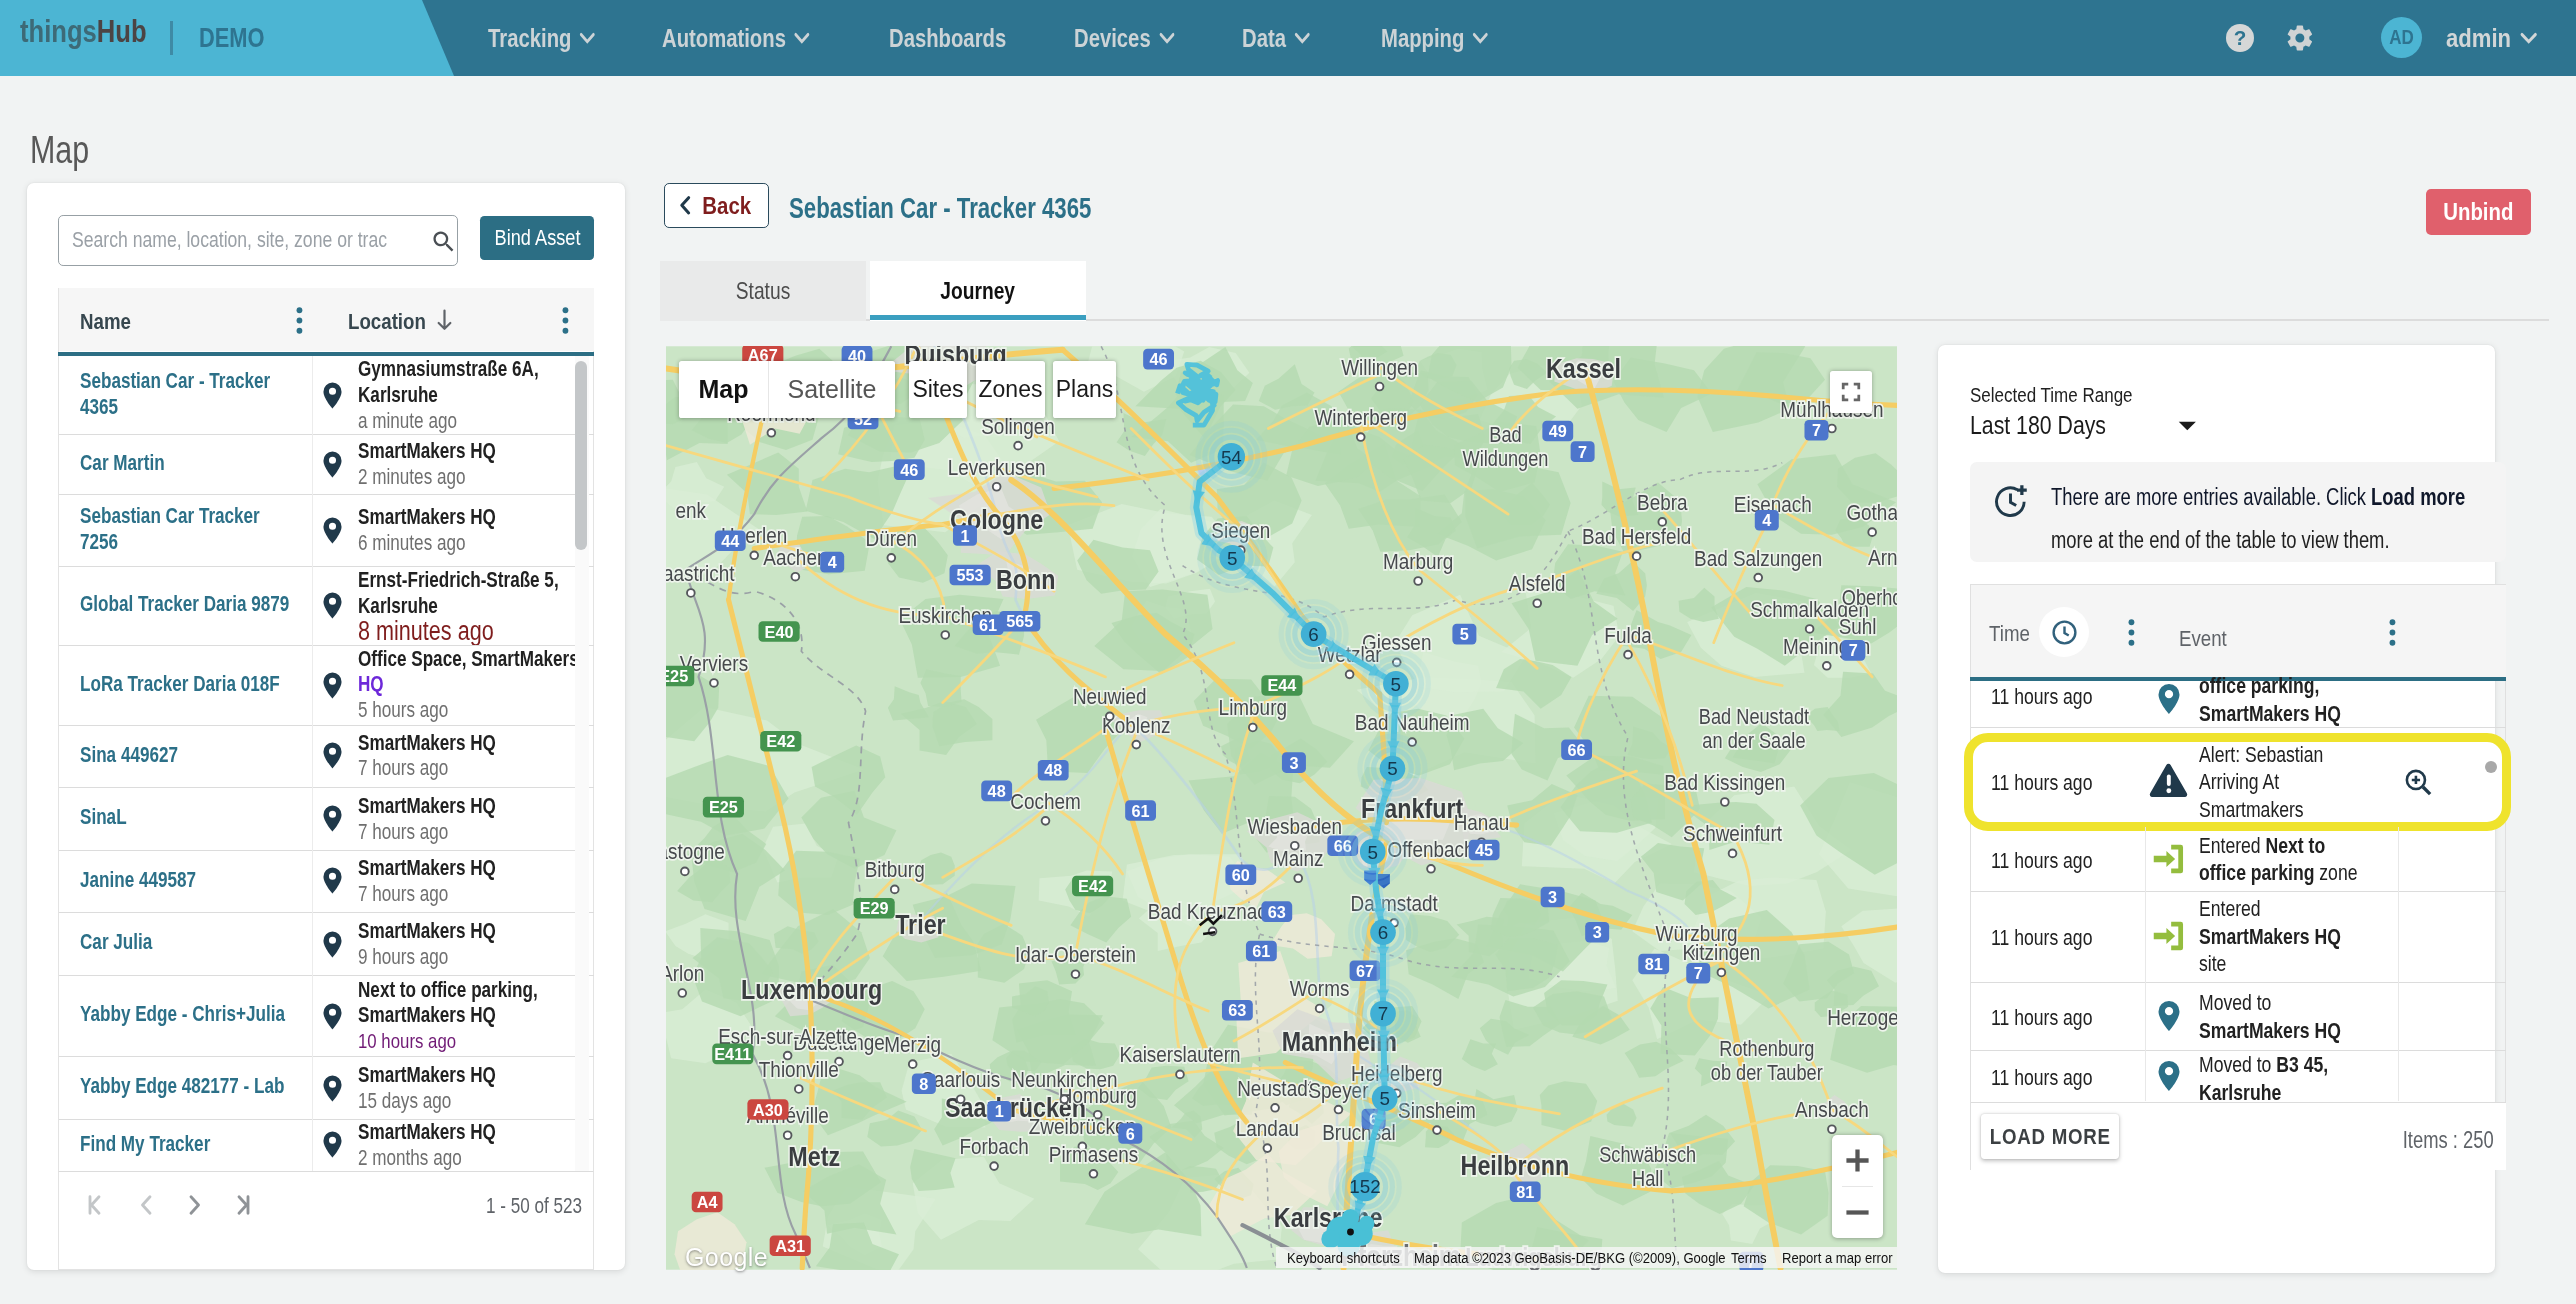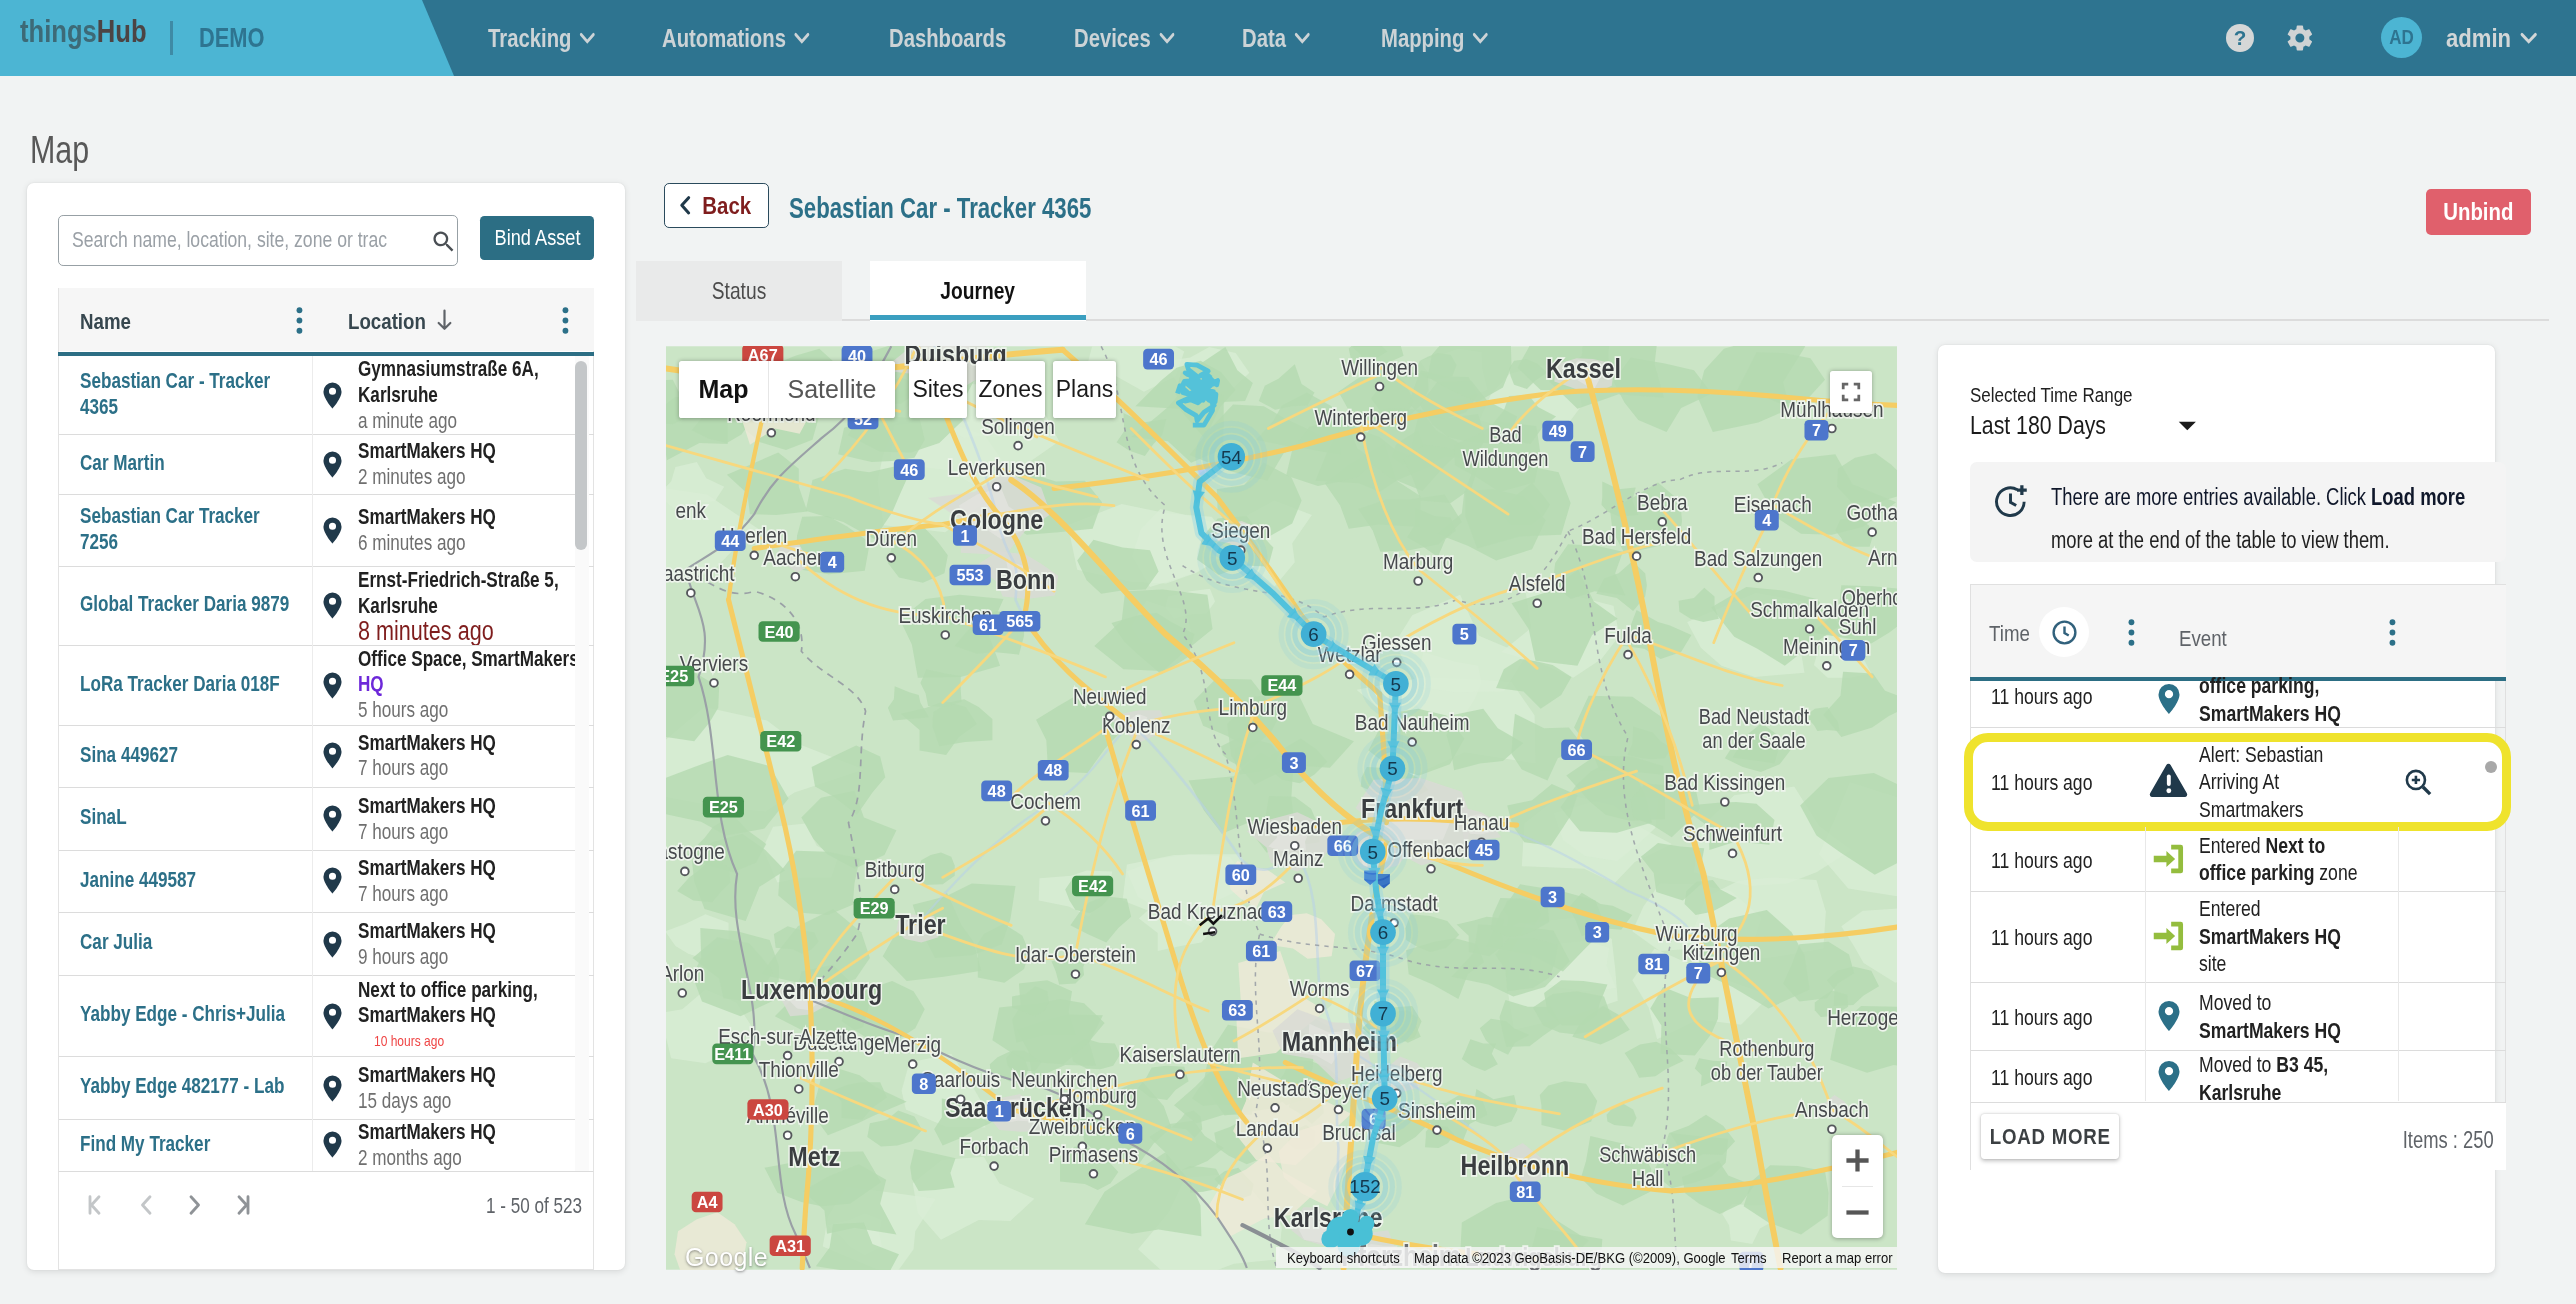--- a/index.html
+++ b/index.html
@@ -87,21 +87,21 @@
   </div>
 <div class="abs" style="left:30px;top:129px;font-size:38px;color:#585858;"><span class="tl x8">Map</span></div>
 <div class="abs" style="left:664px;top:183px;width:105px;height:45px;border:1.7px solid #2a4a5c;border-radius:5.1px;background:#fff;display:flex;align-items:center;justify-content:center;gap:6.9px;">
     <svg width="13.7" height="20.6" viewBox="0 0 18 26">
       <path d="M14 3 L5 13 L14 23" stroke="#20394a" stroke-width="4" fill="none" stroke-linecap="round" stroke-linejoin="round"></path>
     </svg>
     <span style="font-size:24px;font-weight:700;color:#7f1d1d;"><span class="tc x85">Back</span></span>
   </div>
 <div class="abs" style="left:789px;top:191px;font-size:30px;font-weight:700;color:#2c7088;"><span class="tl x74">Sebastian Car - Tracker 4365</span></div>
 <div class="abs" style="left:664px;top:319px;width:1885px;height:1.7px;background:#dcdcdc;"></div>
-<div class="abs" style="left:636px;top:261px;width:206px;height:60px;background:#e9eaea;display:flex;align-items:center;justify-content:center;font-size:24px;color:#4c4c4c;text-align:center;">
+<div class="abs" style="left:660px;top:261px;width:206px;height:60px;background:#e9eaea;display:flex;align-items:center;justify-content:center;font-size:24px;color:#4c4c4c;text-align:center;">
     <span class="tc x8">Status</span>
   </div>
 <div class="abs" style="left:870px;top:261px;width:216px;height:60px;background:#fff;display:flex;align-items:center;justify-content:center;font-size:24px;font-weight:700;color:#111;">
     <span class="tc x8">Journey</span>
   </div>
 <div class="abs" style="left:870px;top:315px;width:216px;height:5.1px;background:#3b9fc0;"></div>
 <div class="abs" style="left:2426px;top:189px;width:105px;height:46px;background:#e0606c;border-radius:5.1px;color:#fff;font-size:24px;font-weight:700;display:flex;align-items:center;justify-content:center;">
     <span class="tc x85">Unbind</span>
   </div>
 <div class="card" style="left:27.4px;top:183px;width:598px;height:1087px;">
@@ -195,21 +195,21 @@
     <div class="abs" style="left:53px;top:746px;font-size:21.4px;font-weight:700;color:#2c7088;line-height:26.6px;"><span class="tl x8">Car Julia</span></div>
     <div class="abs" style="left:331px;top:735px;font-size:21.4px;font-weight:700;color:#212121;line-height:26px;"><span class="tl x8">SmartMakers HQ</span></div>
     <div class="abs" style="left:331px;top:761px;font-size:21.4px;color:#6f6f6f;line-height:26px;"><span class="tl x8">9 hours ago</span></div>
     <div class="abs" style="left:290px;top:746px;"><svg width="31" height="31" viewBox="0 0 24 24">
         <path fill="#20394a" d="M12 2a7 7 0 0 0-7 7c0 5.2 7 13 7 13s7-7.8 7-13a7 7 0 0 0-7-7zm0 9.5A2.5 2.5 0 1 1 12 6a2.5 2.5 0 0 1 0 5.5z"></path>
       </svg></div>
     <div class="abs" style="left:32px;top:792px;width:535px;height:0.9px;background:#dcdcdc;"></div>
     <div class="abs" style="left:53px;top:818px;font-size:21.4px;font-weight:700;color:#2c7088;line-height:26.6px;"><span class="tl x8">Yabby Edge - Chris+Julia</span></div>
     <div class="abs" style="left:331px;top:794px;font-size:21.4px;font-weight:700;color:#212121;line-height:26px;"><span class="tl x8">Next to office parking,</span></div>
     <div class="abs" style="left:331px;top:819px;font-size:21.4px;font-weight:700;color:#212121;line-height:26px;"><span class="tl x8">SmartMakers HQ</span></div>
-    <div class="abs" style="left:347px;top:845px;font-size:15px;color:#ef4444;line-height:26px;"><span class="tl x8">10 hours ago</span></div>
+    <div class="abs" style="left:331px;top:845px;font-size:21px;color:#701a75;line-height:26px;"><span class="tl x8">10 hours ago</span></div>
     <div class="abs" style="left:290px;top:818px;"><svg width="31" height="31" viewBox="0 0 24 24">
         <path fill="#20394a" d="M12 2a7 7 0 0 0-7 7c0 5.2 7 13 7 13s7-7.8 7-13a7 7 0 0 0-7-7zm0 9.5A2.5 2.5 0 1 1 12 6a2.5 2.5 0 0 1 0 5.5z"></path>
       </svg></div>
     <div class="abs" style="left:32px;top:873px;width:535px;height:0.9px;background:#dcdcdc;"></div>
     <div class="abs" style="left:53px;top:890px;font-size:21.4px;font-weight:700;color:#2c7088;line-height:26.6px;"><span class="tl x8">Yabby Edge 482177 - Lab</span></div>
     <div class="abs" style="left:331px;top:879px;font-size:21.4px;font-weight:700;color:#212121;line-height:26px;"><span class="tl x8">SmartMakers HQ</span></div>
     <div class="abs" style="left:331px;top:905px;font-size:21.4px;color:#6f6f6f;line-height:26px;"><span class="tl x8">15 days ago</span></div>
     <div class="abs" style="left:290px;top:890px;"><svg width="31" height="31" viewBox="0 0 24 24">
         <path fill="#20394a" d="M12 2a7 7 0 0 0-7 7c0 5.2 7 13 7 13s7-7.8 7-13a7 7 0 0 0-7-7zm0 9.5A2.5 2.5 0 1 1 12 6a2.5 2.5 0 0 1 0 5.5z"></path>
       </svg></div>

